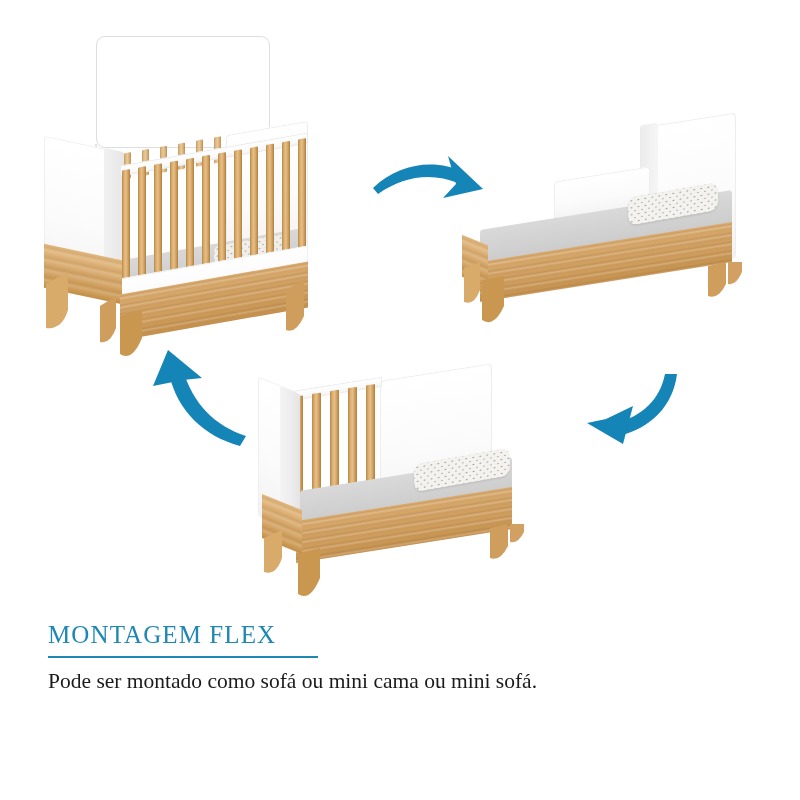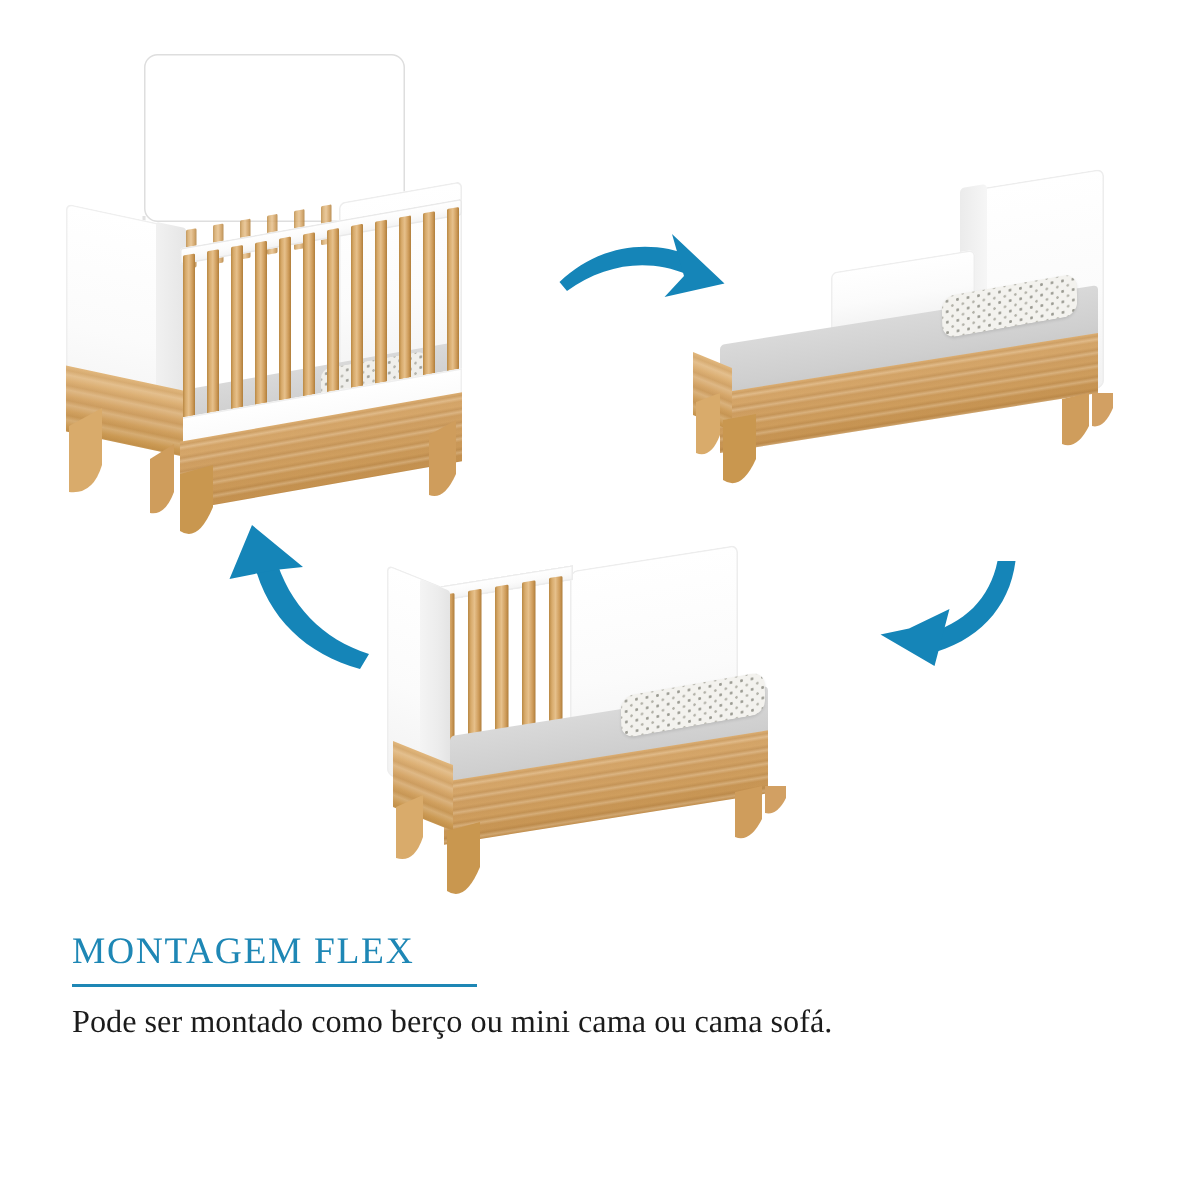--- a/index.html
+++ b/index.html
@@ -238,16 +238,16 @@
   </svg>
 
   <svg class="abs" style="left:140px; top:338px;" width="120" height="116" viewBox="0 0 120 116">
     <path d="M100 108 C64 98 38 74 29 36 L43 32 C53 66 75 88 106 98 Z" fill="#1585b8"></path>
     <path d="M13 48 L28 12 L62 40 L43 42 Z" fill="#1585b8"></path>
   </svg>
 
   <div id="caption">
     <div id="caption-title">MONTAGEM FLEX</div>
     <div id="caption-rule"></div>
-    <div id="caption-sub">Pode ser montado como berço ou mini cama ou cama sofá.</div>
+    <div id="caption-sub">Pode ser montado como sofá ou mini cama ou mini sofá.</div>
   </div>
 
 </div>
 
 </body></html>

